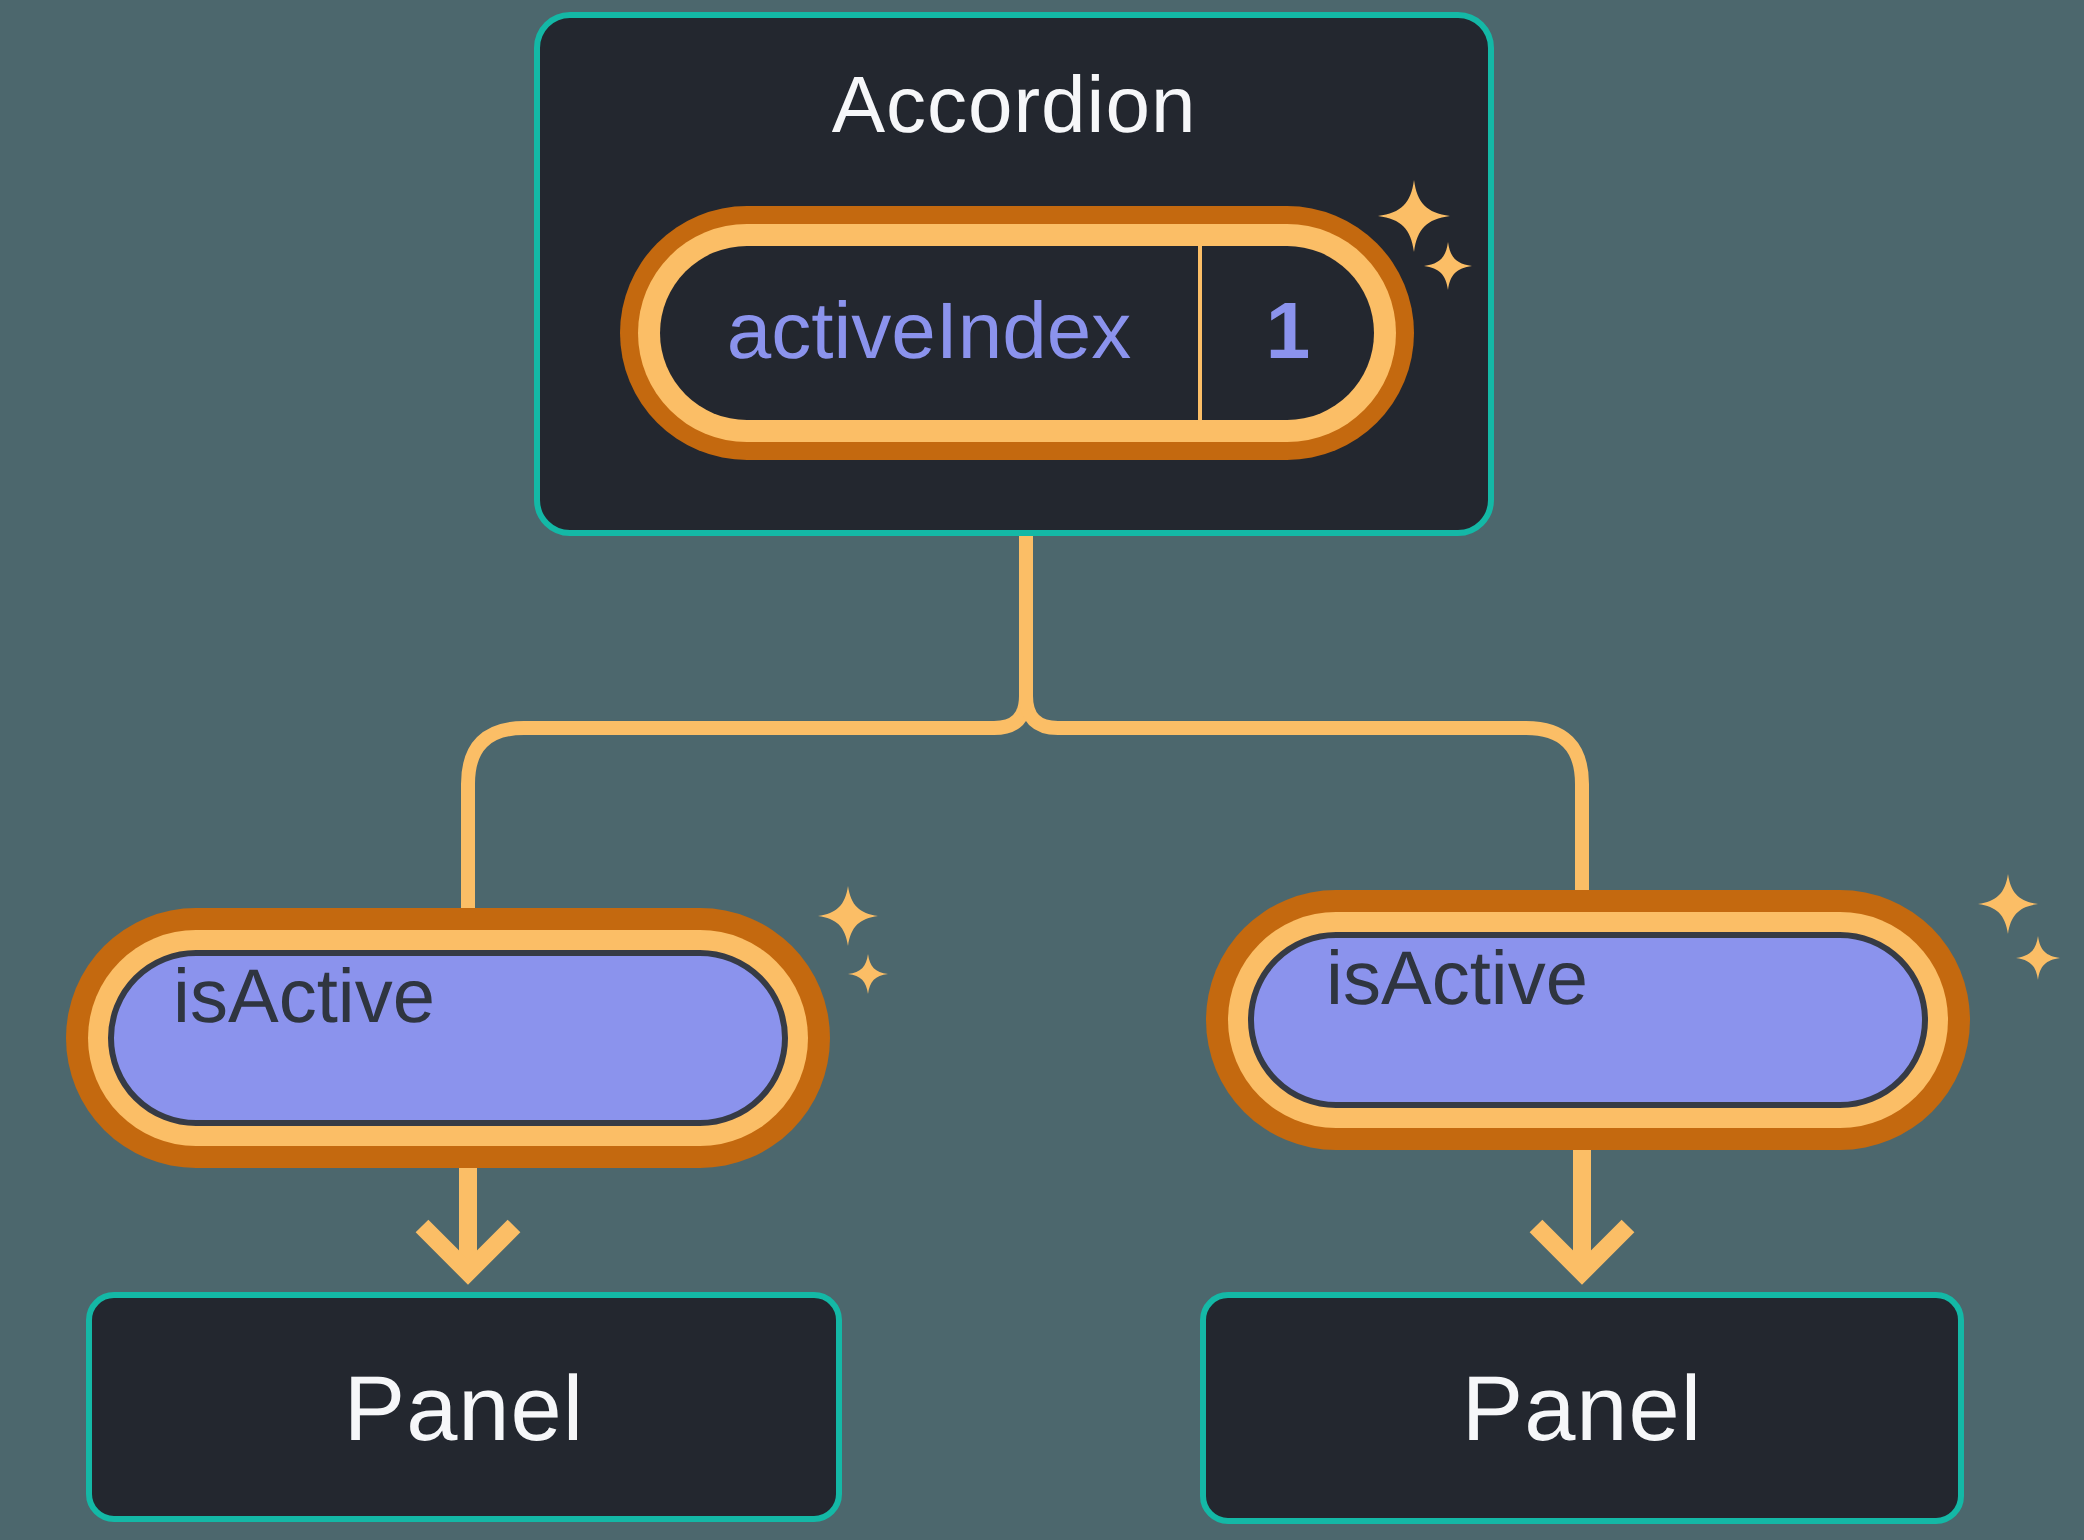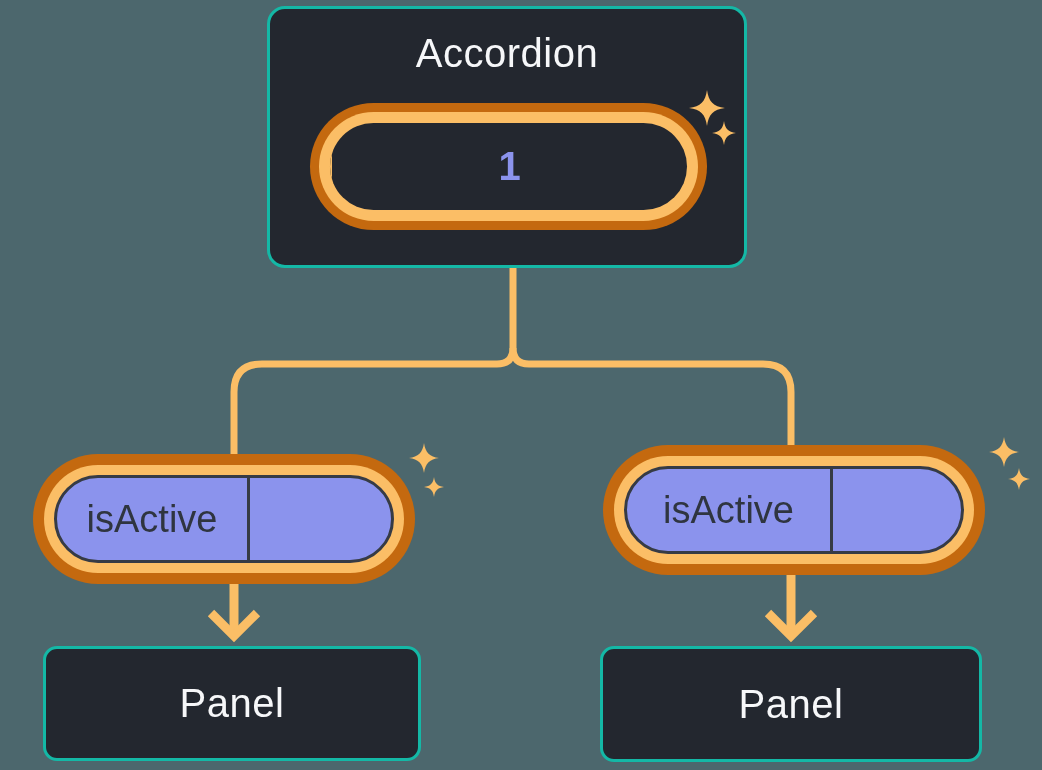--- a/index.html
+++ b/index.html
@@ -61,38 +61,38 @@
     color:var(--purple);font-size:40px;font-weight:700;}
 
   
   .prop-pill .ring-outer{padding:11px;}
   .prop-pill .ring-inner{padding:10px;}
   .prop-pill .pill-core{
     width:334px;height:82px;
     background:var(--purple);
     border:3px solid #363B45;
     border-radius:999px;
-    display:flex;align-items:stretch;overflow:hidden;
+    display:flex;align-items:stretch;overflow:hidden;flex-direction:column;
   }
   .prop-pill .cell-name{display:flex;align-items:center;justify-content:center;
     color:var(--ink);font-size:38px;}
   .prop-pill .divider{width:3px;background:#363B45;}
   .prop-pill .cell-value{flex:1;display:flex;align-items:center;justify-content:center;
     color:var(--ink);font-size:38px;font-weight:700;}
 
   .prop-pill-left{left:33px;top:454px;}
   .prop-pill-left .cell-name{width:190px;}
   .prop-pill-right{left:603px;top:445px;}
   .prop-pill-right .cell-name{width:203px;}
 
   
   .panel-box{
     display:flex;align-items:center;justify-content:center;
     border-radius:14px;
-    color:var(--white);font-size:40px;font-weight:500;letter-spacing:.5px;
+    color:var(--white);font-size:46px;font-weight:500;letter-spacing:.5px;
   }
   .panel-left{left:43px;top:646px;width:372px;height:109px;}
   .panel-right{left:600px;top:646px;width:376px;height:110px;}
 </style>
 </head>
 <body>
 
 <div class="canvas">
 
   <svg class="layer lines-layer" width="1042" height="770" viewBox="0 0 1042 770">
@@ -113,20 +113,21 @@
       </g>
     </g>
   </svg>
 
   <div class="comp-box accordion-box">
     <div class="comp-title">Accordion</div>
     <div class="pill state-pill" style="left:40px;top:94px;">
       <div class="ring-outer">
         <div class="ring-inner">
           <div class="pill-core">
+            <div class="cell-name">activeIndex</div>
             <div class="divider"></div>
             <div class="cell-value">1</div>
           </div>
         </div>
       </div>
     </div>
   </div>
 
   <div class="pill prop-pill prop-pill-left">
     <div class="ring-outer">

